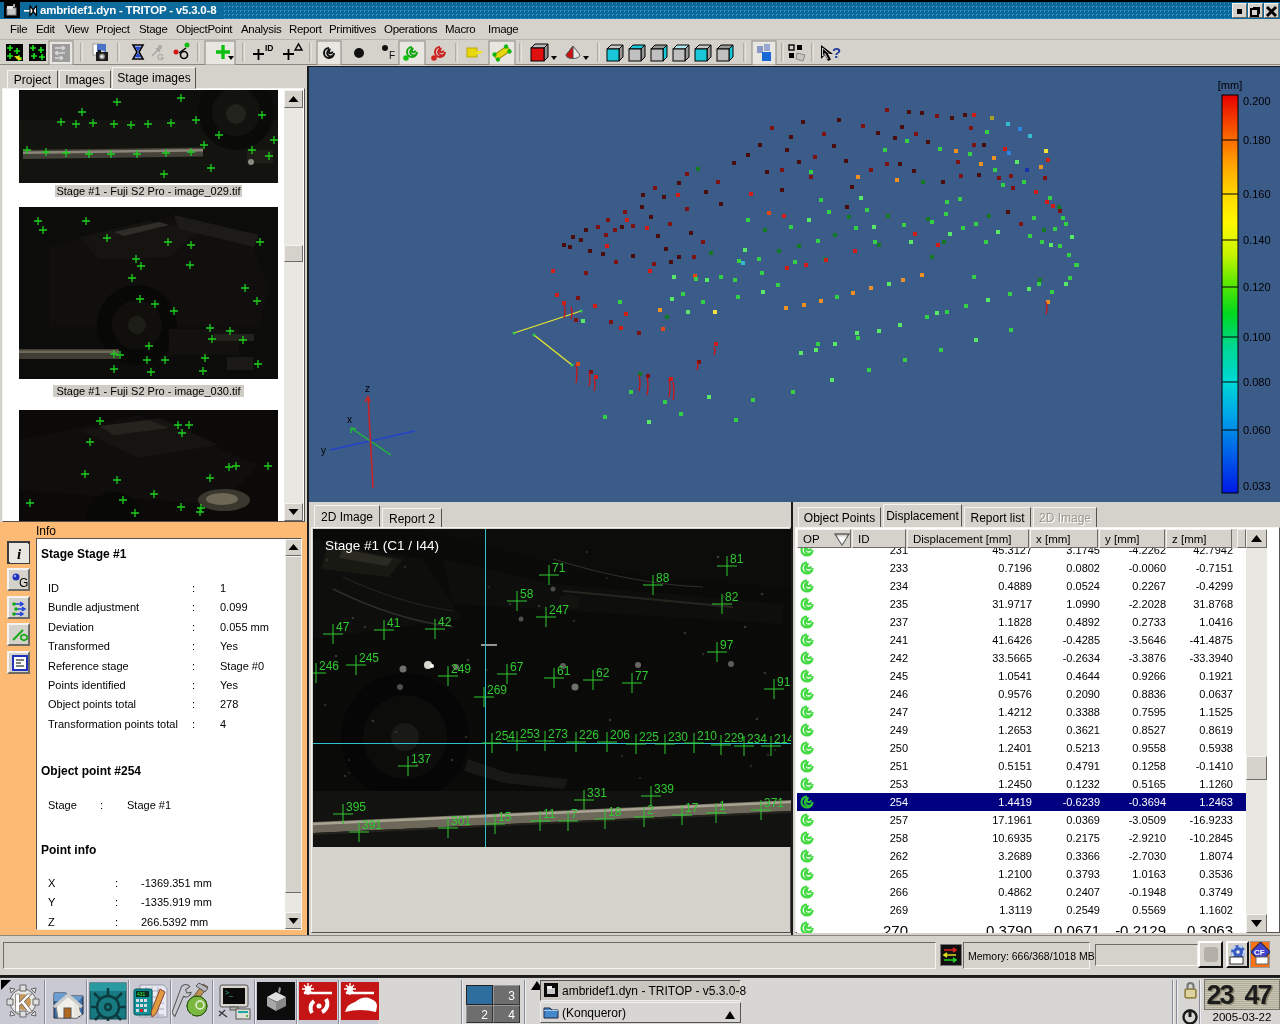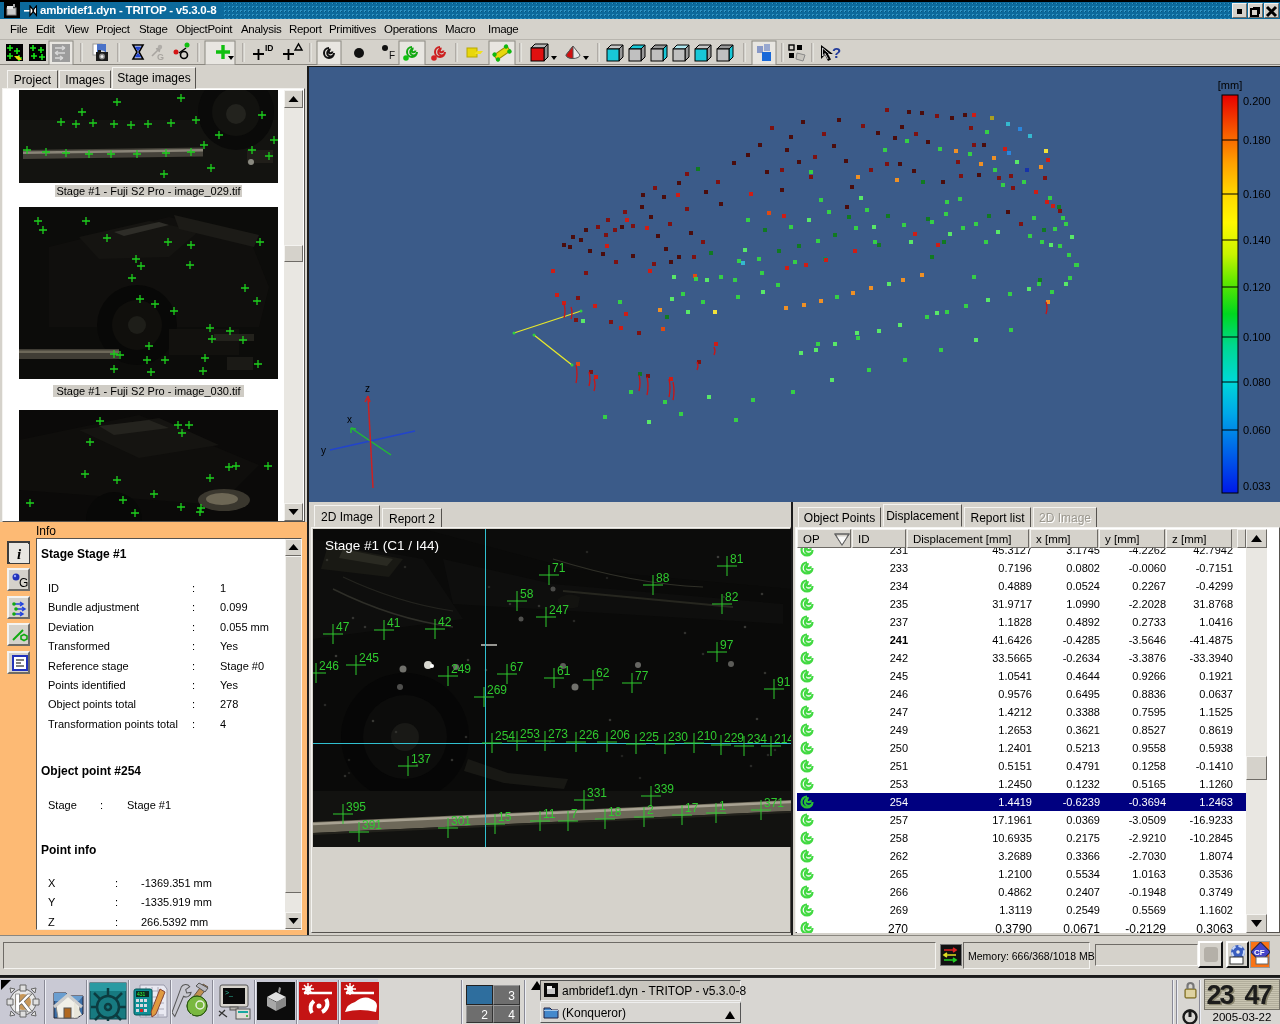--- a/index.html
+++ b/index.html
@@ -1004,21 +1004,21 @@
 <div class="abs" style="left:51px;top:3px;width:60px;text-align:right;">237</div>
 <div class="abs" style="left:145px;top:3px;width:90px;text-align:right;">1.1828</div>
 <div class="abs" style="left:239px;top:3px;width:64px;text-align:right;">0.4892</div>
 <div class="abs" style="left:307px;top:3px;width:62px;text-align:right;">0.2733</div>
 <div class="abs" style="left:374px;top:3px;width:62px;text-align:right;">1.0416</div>
 </div>
 <div class="abs" style="left:0;top:83px;width:449px;height:18px;color:#000;font-size:11px;">
 <svg width="14" height="14" style="position:absolute;left:3px;top:2px;">
             <path d="M7 1.5 a5.5 5.5 0 1 0 5.5 5.5 a3.8 3.8 0 1 1 -3.8 -3.8 a2 2 0 1 0 2 2" fill="none" stroke="#2ed52e" stroke-width="2.2" opacity="0.9"></path>
           </svg>
-<div class="abs" style="left:51px;top:3px;width:60px;text-align:right;font-weight:bold;">241</div>
+<div class="abs" style="left:51px;top:3px;width:60px;text-align:right;">241</div>
 <div class="abs" style="left:145px;top:3px;width:90px;text-align:right;">41.6426</div>
 <div class="abs" style="left:239px;top:3px;width:64px;text-align:right;">-0.4285</div>
 <div class="abs" style="left:307px;top:3px;width:62px;text-align:right;">-3.5646</div>
 <div class="abs" style="left:374px;top:3px;width:62px;text-align:right;">-41.4875</div>
 </div>
 <div class="abs" style="left:0;top:101px;width:449px;height:18px;color:#000;font-size:11px;">
 <svg width="14" height="14" style="position:absolute;left:3px;top:2px;">
             <path d="M7 1.5 a5.5 5.5 0 1 0 5.5 5.5 a3.8 3.8 0 1 1 -3.8 -3.8 a2 2 0 1 0 2 2" fill="none" stroke="#2ed52e" stroke-width="2.2" opacity="0.9"></path>
           </svg>
 <div class="abs" style="left:51px;top:3px;width:60px;text-align:right;">242</div>
@@ -1036,21 +1036,21 @@
 <div class="abs" style="left:239px;top:3px;width:64px;text-align:right;">0.4644</div>
 <div class="abs" style="left:307px;top:3px;width:62px;text-align:right;">0.9266</div>
 <div class="abs" style="left:374px;top:3px;width:62px;text-align:right;">0.1921</div>
 </div>
 <div class="abs" style="left:0;top:137px;width:449px;height:18px;color:#000;font-size:11px;">
 <svg width="14" height="14" style="position:absolute;left:3px;top:2px;">
             <path d="M7 1.5 a5.5 5.5 0 1 0 5.5 5.5 a3.8 3.8 0 1 1 -3.8 -3.8 a2 2 0 1 0 2 2" fill="none" stroke="#2ed52e" stroke-width="2.2" opacity="0.9"></path>
           </svg>
 <div class="abs" style="left:51px;top:3px;width:60px;text-align:right;">246</div>
 <div class="abs" style="left:145px;top:3px;width:90px;text-align:right;">0.9576</div>
-<div class="abs" style="left:239px;top:3px;width:64px;text-align:right;">0.6495</div>
+<div class="abs" style="left:239px;top:3px;width:64px;text-align:right;">0.2090</div>
 <div class="abs" style="left:307px;top:3px;width:62px;text-align:right;">0.8836</div>
 <div class="abs" style="left:374px;top:3px;width:62px;text-align:right;">0.0637</div>
 </div>
 <div class="abs" style="left:0;top:155px;width:449px;height:18px;color:#000;font-size:11px;">
 <svg width="14" height="14" style="position:absolute;left:3px;top:2px;">
             <path d="M7 1.5 a5.5 5.5 0 1 0 5.5 5.5 a3.8 3.8 0 1 1 -3.8 -3.8 a2 2 0 1 0 2 2" fill="none" stroke="#2ed52e" stroke-width="2.2" opacity="0.9"></path>
           </svg>
 <div class="abs" style="left:51px;top:3px;width:60px;text-align:right;">247</div>
 <div class="abs" style="left:145px;top:3px;width:90px;text-align:right;">1.4212</div>
 <div class="abs" style="left:239px;top:3px;width:64px;text-align:right;">0.3388</div>
@@ -1136,21 +1136,21 @@
 <div class="abs" style="left:239px;top:3px;width:64px;text-align:right;">0.3366</div>
 <div class="abs" style="left:307px;top:3px;width:62px;text-align:right;">-2.7030</div>
 <div class="abs" style="left:374px;top:3px;width:62px;text-align:right;">1.8074</div>
 </div>
 <div class="abs" style="left:0;top:317px;width:449px;height:18px;color:#000;font-size:11px;">
 <svg width="14" height="14" style="position:absolute;left:3px;top:2px;">
             <path d="M7 1.5 a5.5 5.5 0 1 0 5.5 5.5 a3.8 3.8 0 1 1 -3.8 -3.8 a2 2 0 1 0 2 2" fill="none" stroke="#2ed52e" stroke-width="2.2" opacity="0.9"></path>
           </svg>
 <div class="abs" style="left:51px;top:3px;width:60px;text-align:right;">265</div>
 <div class="abs" style="left:145px;top:3px;width:90px;text-align:right;">1.2100</div>
-<div class="abs" style="left:239px;top:3px;width:64px;text-align:right;">0.5534</div>
+<div class="abs" style="left:239px;top:3px;width:64px;text-align:right;">0.3793</div>
 <div class="abs" style="left:307px;top:3px;width:62px;text-align:right;">1.0163</div>
 <div class="abs" style="left:374px;top:3px;width:62px;text-align:right;">0.3536</div>
 </div>
 <div class="abs" style="left:0;top:335px;width:449px;height:18px;color:#000;font-size:11px;">
 <svg width="14" height="14" style="position:absolute;left:3px;top:2px;">
             <path d="M7 1.5 a5.5 5.5 0 1 0 5.5 5.5 a3.8 3.8 0 1 1 -3.8 -3.8 a2 2 0 1 0 2 2" fill="none" stroke="#2ed52e" stroke-width="2.2" opacity="0.9"></path>
           </svg>
 <div class="abs" style="left:51px;top:3px;width:60px;text-align:right;">266</div>
 <div class="abs" style="left:145px;top:3px;width:90px;text-align:right;">0.4862</div>
 <div class="abs" style="left:239px;top:3px;width:64px;text-align:right;">0.2407</div>
@@ -1160,21 +1160,21 @@
 <div class="abs" style="left:0;top:353px;width:449px;height:18px;color:#000;font-size:11px;">
 <svg width="14" height="14" style="position:absolute;left:3px;top:2px;">
             <path d="M7 1.5 a5.5 5.5 0 1 0 5.5 5.5 a3.8 3.8 0 1 1 -3.8 -3.8 a2 2 0 1 0 2 2" fill="none" stroke="#2ed52e" stroke-width="2.2" opacity="0.9"></path>
           </svg>
 <div class="abs" style="left:51px;top:3px;width:60px;text-align:right;">269</div>
 <div class="abs" style="left:145px;top:3px;width:90px;text-align:right;">1.3119</div>
 <div class="abs" style="left:239px;top:3px;width:64px;text-align:right;">0.2549</div>
 <div class="abs" style="left:307px;top:3px;width:62px;text-align:right;">0.5569</div>
 <div class="abs" style="left:374px;top:3px;width:62px;text-align:right;">1.1602</div>
 </div>
-<div class="abs" style="left:0;top:371px;width:449px;height:18px;color:#000;font-size:12px;">
+<div class="abs" style="left:0;top:371px;width:449px;height:18px;color:#000;font-size:15px;">
 <svg width="14" height="14" style="position:absolute;left:3px;top:2px;">
             <path d="M7 1.5 a5.5 5.5 0 1 0 5.5 5.5 a3.8 3.8 0 1 1 -3.8 -3.8 a2 2 0 1 0 2 2" fill="none" stroke="#2ed52e" stroke-width="2.2" opacity="0.9"></path>
           </svg>
 <div class="abs" style="left:51px;top:3px;width:60px;text-align:right;">270</div>
 <div class="abs" style="left:145px;top:3px;width:90px;text-align:right;">0.3790</div>
 <div class="abs" style="left:239px;top:3px;width:64px;text-align:right;">0.0671</div>
 <div class="abs" style="left:307px;top:3px;width:62px;text-align:right;">-0.2129</div>
 <div class="abs" style="left:374px;top:3px;width:62px;text-align:right;">0.3063</div>
 </div>
 </div>

